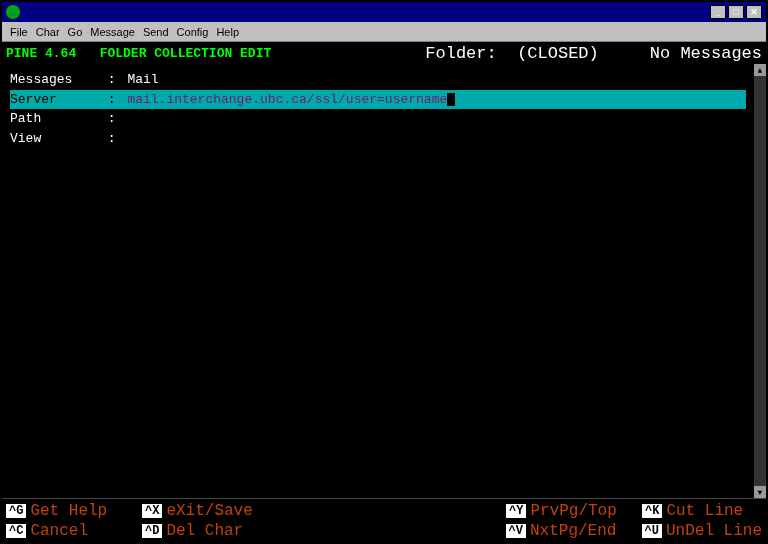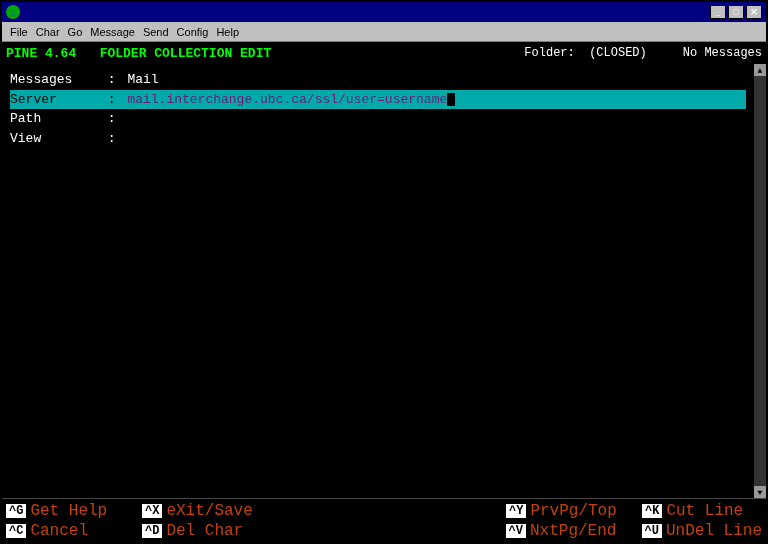--- a/index.html
+++ b/index.html
@@ -99,21 +99,21 @@
       flex-shrink: 0;
     }
     .pine-header-text {
       color: #00ff00;
       font-weight: bold;
       font-size: 13px;
     }
     .pine-header-right {
       margin-left: auto;
       color: #fff;
-      font-size: 12px;
+      font-size: 17px;
     }
     
     .main-content {
       background: #000;
       color: #fff;
       flex: 1;
       padding: 6px 8px;
       font-size: 13px;
       line-height: 1.5;
       overflow: hidden;

